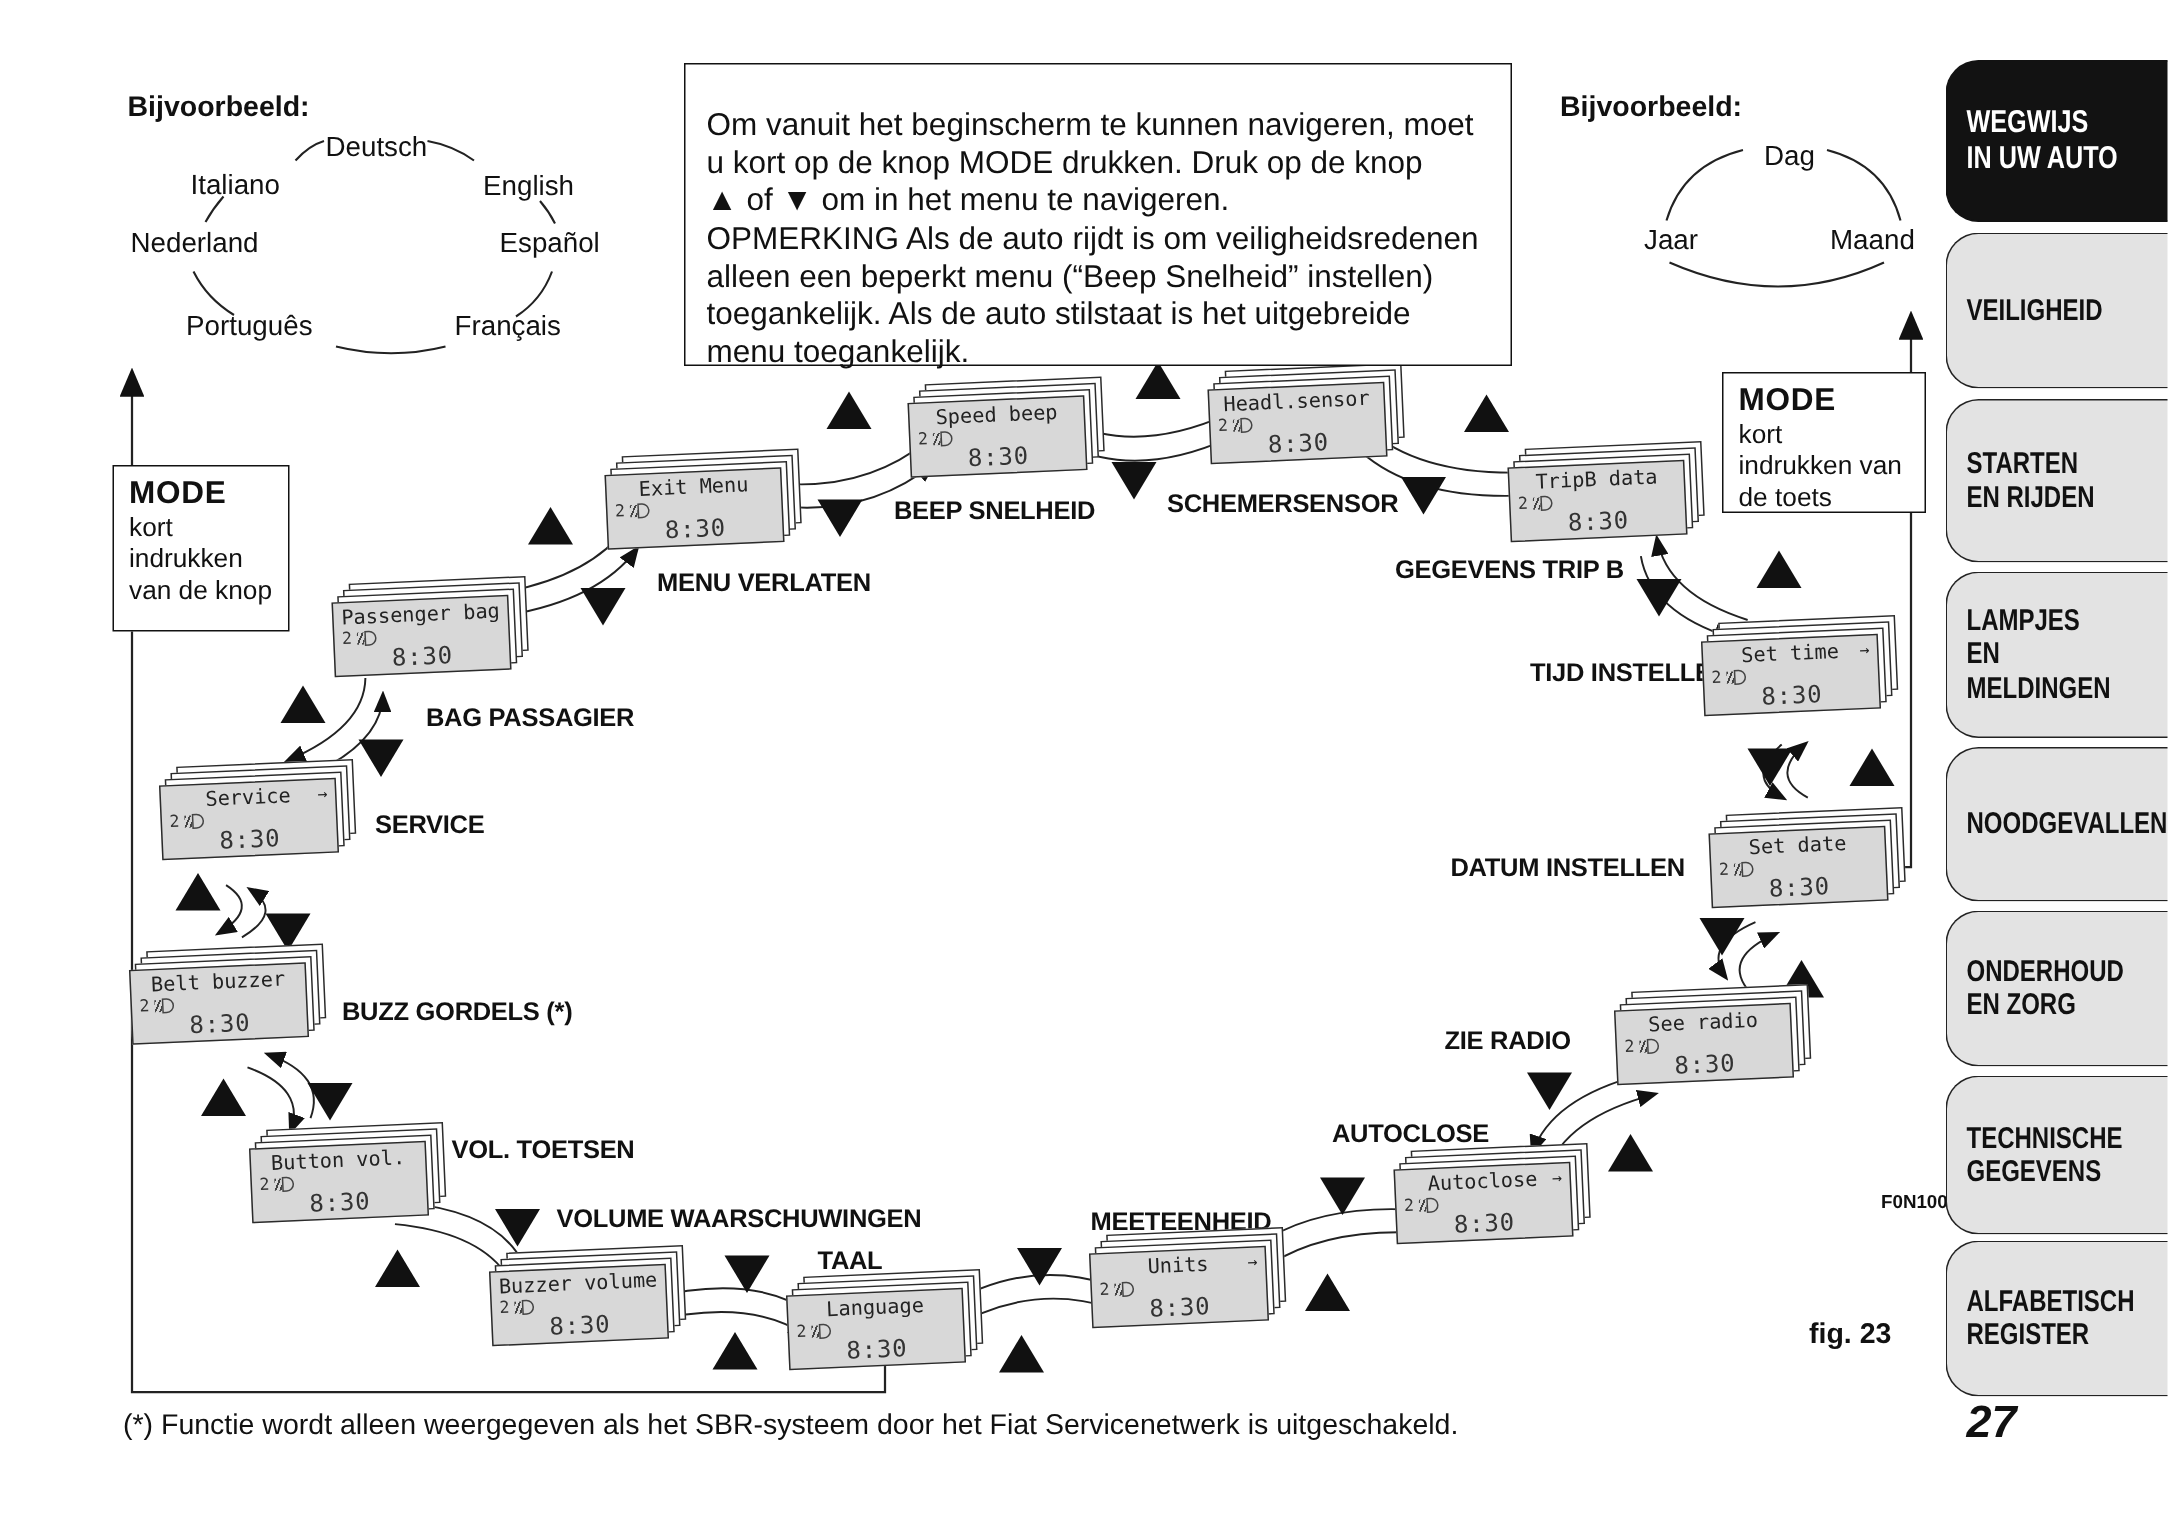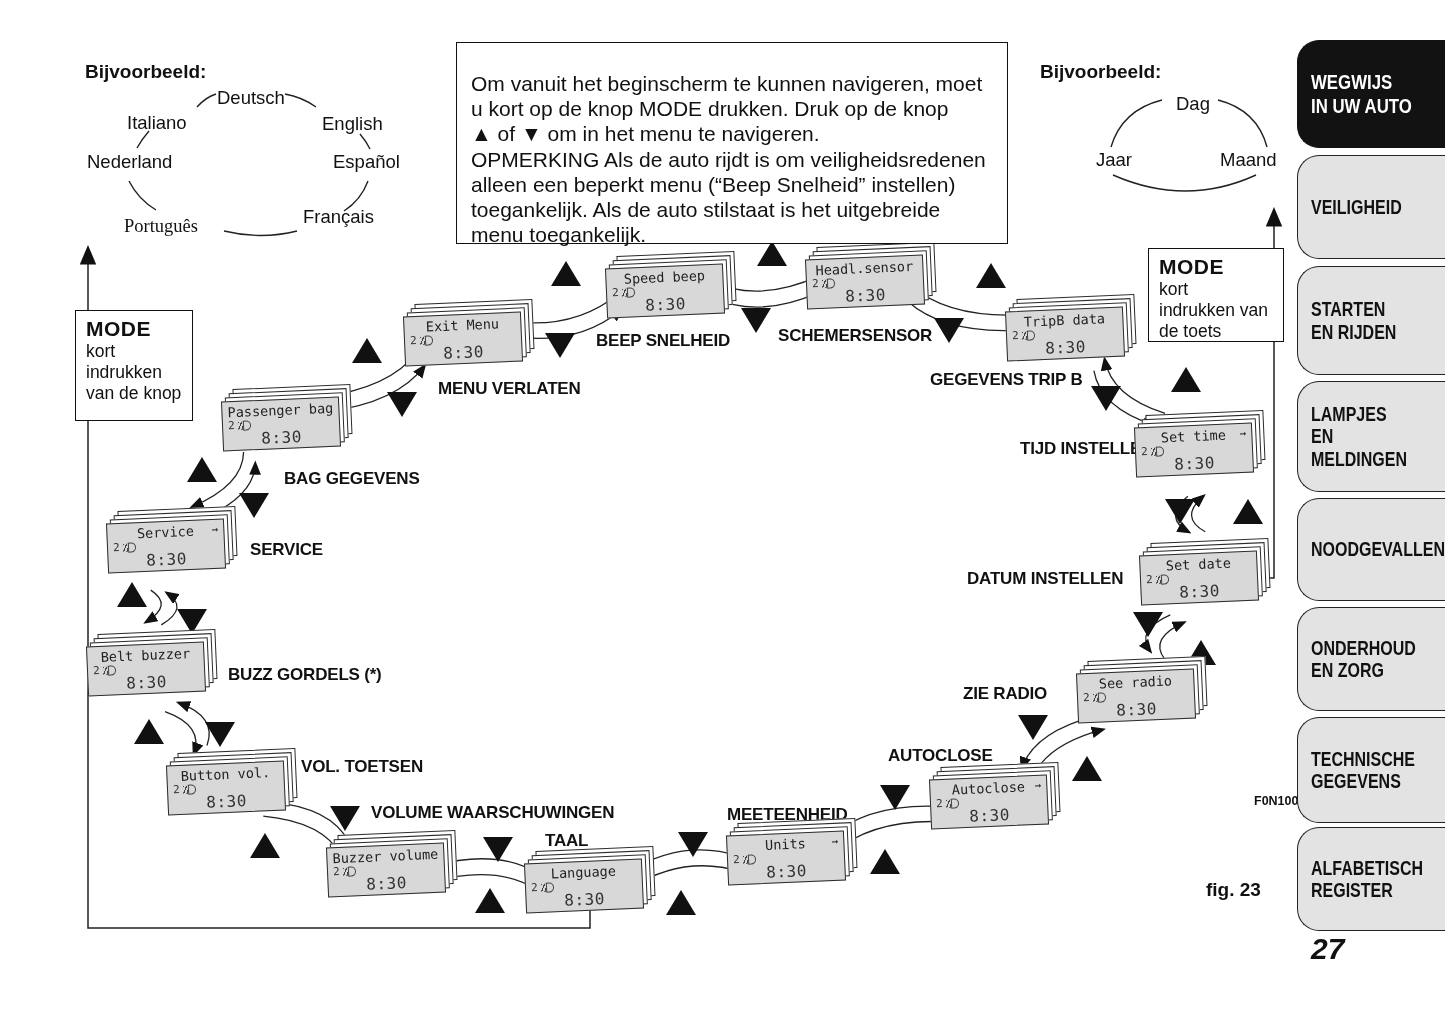--- a/index.html
+++ b/index.html
@@ -140,21 +140,21 @@
         <path d="M 417.9 351.2 Q 390.3 388.6 319.3 397.3" marker-end="url(#ah)"></path>
       </g>
   </svg>
 
   <div class="example-heading" style="left:85px;top:45px;">Bijvoorbeeld:</div>
   <div class="oval-word" style="left:217px;top:87px;">Deutsch</div>
   <div class="oval-word" style="left:127px;top:112px;">Italiano</div>
   <div class="oval-word" style="left:322px;top:113px;">English</div>
   <div class="oval-word" style="left:87px;top:151px;">Nederland</div>
   <div class="oval-word" style="left:333px;top:151px;">Español</div>
-  <div class="oval-word" style="left:124px;top:216px;font-family:Liberation Serif, serif;">Português</div>
+  <div class="oval-word" style="left:124px;top:206px;">Português</div>
   <div class="oval-word" style="left:303px;top:206px;">Français</div>
 
   <div class="example-heading" style="left:1040px;top:45px;">Bijvoorbeeld:</div>
   <div class="oval-word" style="left:1176px;top:93px;">Dag</div>
   <div class="oval-word" style="left:1096px;top:149px;">Jaar</div>
   <div class="oval-word" style="left:1220px;top:149px;">Maand</div>
 
   <div class="instruction-box">
     <div class="instruction-text preline">Om vanuit het beginscherm te kunnen navigeren, moet
 u kort op de knop MODE drukken. Druk op de knop
@@ -241,21 +241,21 @@
         <div class="layer l1"></div>
         <div class="front">
           <div class="scr-title">Passenger bag</div>
           <div class="scr-stat">
             <span>2</span>
             <span class="lamp"></span>
           </div>
           <div class="scr-time">8:30</div>
         </div>
       </div>
-      <div class="lbl" style="left: 284px; top: 469px;">BAG GEGEVENS</div>
+      <div class="lbl" style="left: 284px; top: 469px;">BAG PASSAGIER</div>
       <div class="stack" style="left: 1135px; top: 425px;">
         <div class="layer l3"></div>
         <div class="layer l2"></div>
         <div class="layer l1"></div>
         <div class="front">
           <div class="scr-title">Set time</div>
           <div class="scr-arrow">→</div>
           <div class="scr-stat">
             <span>2</span>
             <span class="lamp"></span>
@@ -451,14 +451,15 @@
     <div class="tab-label preline">TECHNISCHE
 GEGEVENS</div>
   </div>
   <div class="side-tab" style="top:827px;height:104px;">
     <div class="tab-label preline">ALFABETISCH
 REGISTER</div>
   </div>
 
   <div class="figure-code">F0N1000g</div>
   <div class="figure-label">fig. 23</div>
+  <div class="footnote">(*) Functie wordt alleen weergegeven als het SBR-systeem door het Fiat Servicenetwerk is uitgeschakeld.</div>
   <div class="page-number">27</div>
 </div>
 
 </body></html>

